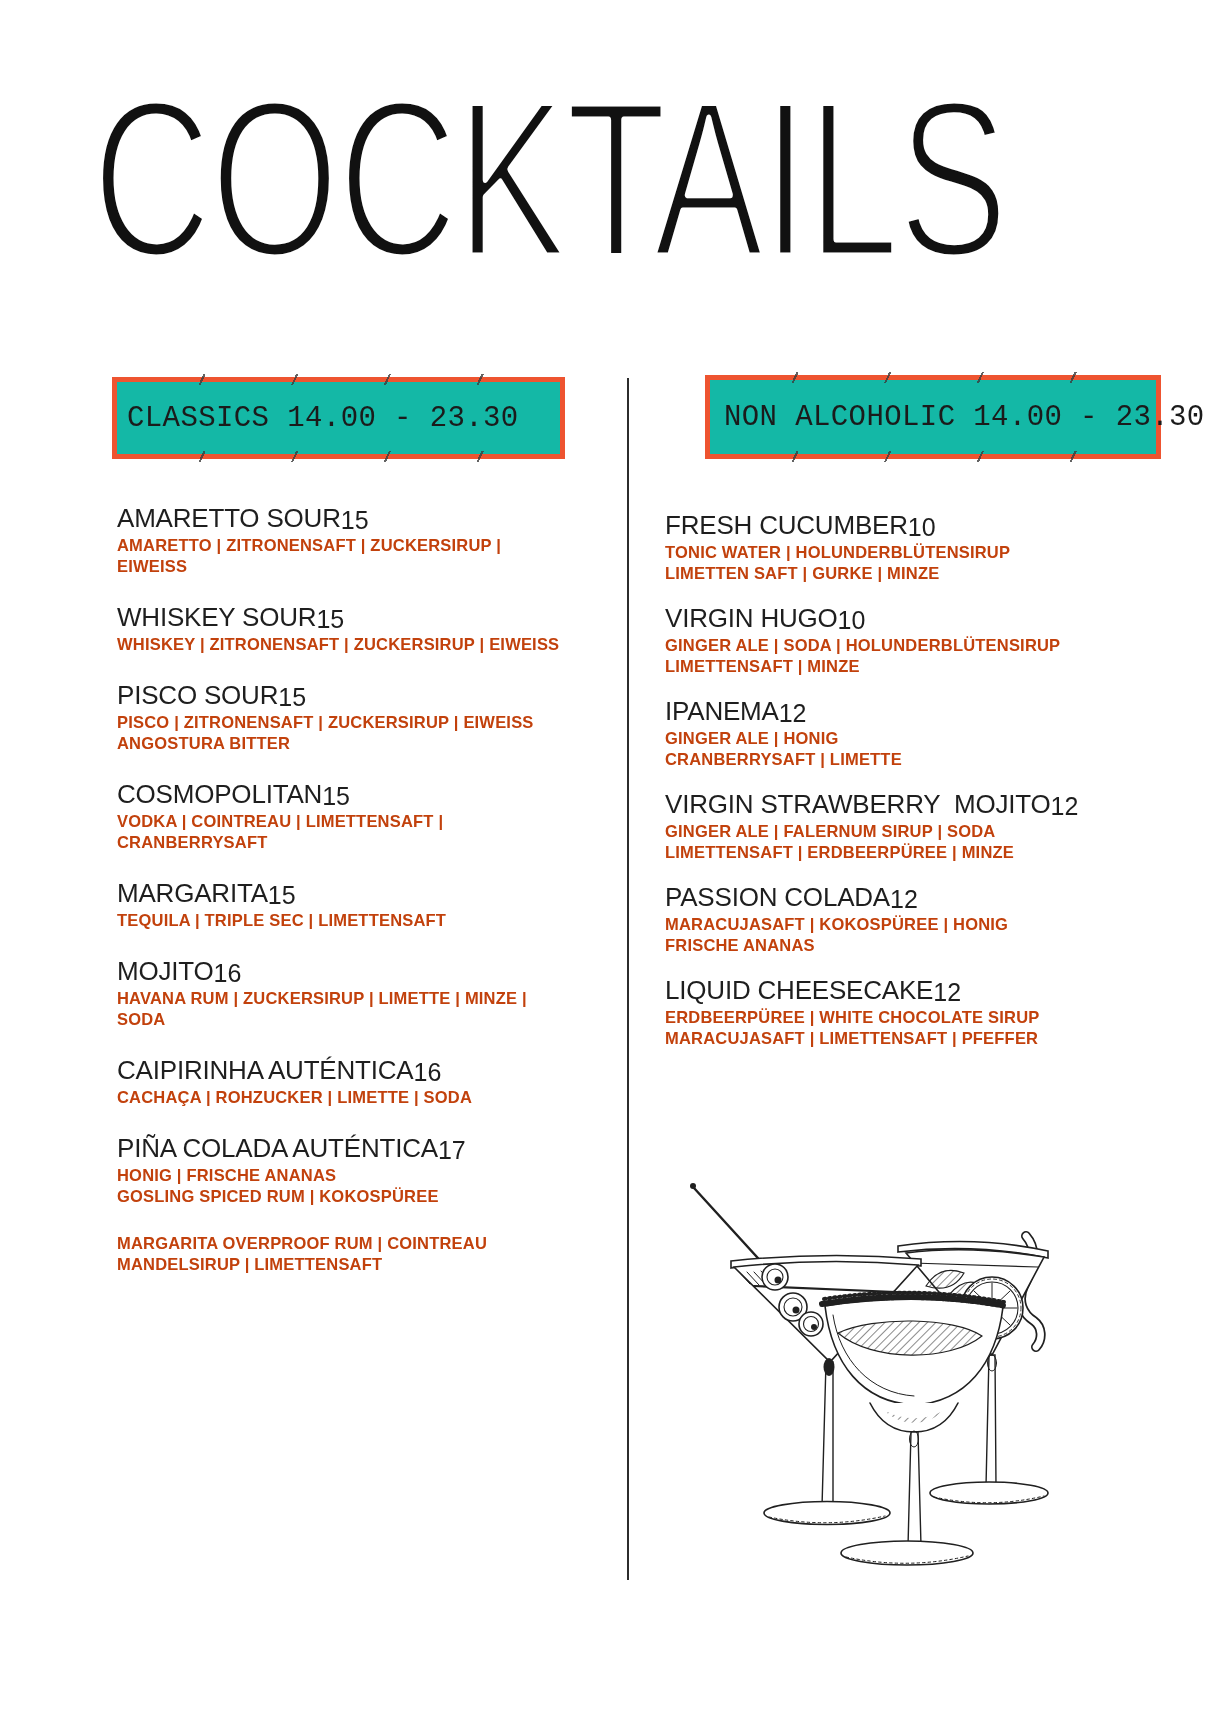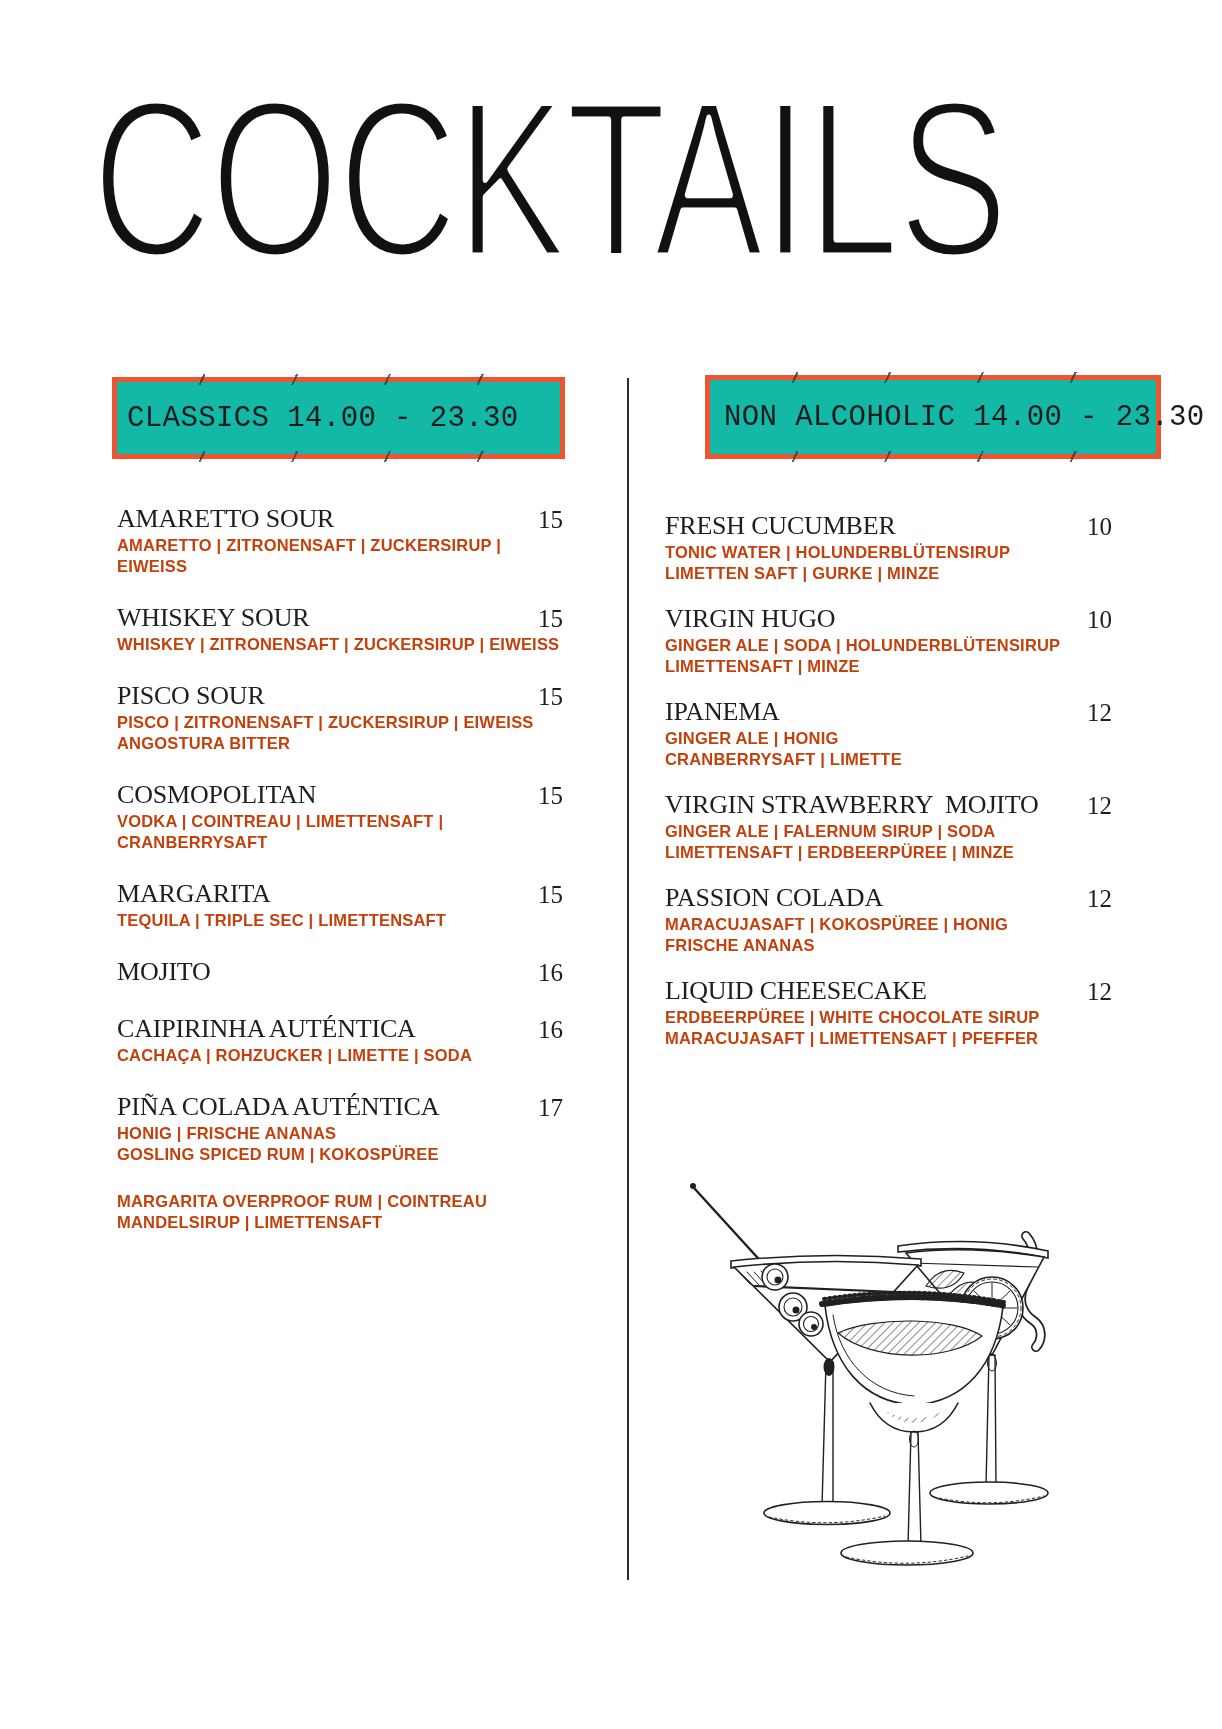--- a/index.html
+++ b/index.html
@@ -31,21 +31,21 @@
   .hbox::before{top:-8px;}
   .hbox::after{bottom:-8px;}
   
   .divider{position:absolute;left:627px;top:378px;width:2px;height:1202px;background:#2c2c2c;}
   
   .col{position:absolute;}
   .col.left{left:117px;top:504px;width:446px;}
   .col.right{left:665px;top:511px;width:447px;}
   .item{margin-bottom:26px;}
   .col.right .item{margin-bottom:20px;}
-  .row{display:flex;justify-content:space-between;align-items:flex-start;font-family:Liberation Serif, serif;}
+  .row{display:flex;justify-content:flex-start;align-items:flex-start;}
   .item-name{
     font-size:26px;letter-spacing:-.2px;color:#1e1e1e;line-height:1.15;
     white-space:pre-wrap;
   }
   .item-price{font-size:25px;color:#1e1e1e;line-height:1.2;margin-top:1px;}
   .item-desc{
     font-size:16.5px;letter-spacing:.2px;color:#c2410c;line-height:21px;font-weight:bold;
   }
   .item .item-desc:first-of-type{margin-top:5px;}
   
@@ -102,20 +102,21 @@
         <div class="item-name">MARGARITA</div>
         <div class="item-price">15</div>
       </div>
       <div class="item-desc">TEQUILA | TRIPLE SEC | LIMETTENSAFT</div>
     </div>
     <div class="item">
       <div class="row">
         <div class="item-name">MOJITO</div>
         <div class="item-price">16</div>
       </div>
+      <div class="item-desc">HAVANA RUM | ZUCKERSIRUP | LIMETTE | MINZE | SODA</div>
     </div>
     <div class="item">
       <div class="row">
         <div class="item-name">CAIPIRINHA AUTÉNTICA</div>
         <div class="item-price">16</div>
       </div>
       <div class="item-desc">CACHAÇA | ROHZUCKER | LIMETTE | SODA</div>
     </div>
     <div class="item">
       <div class="row">

